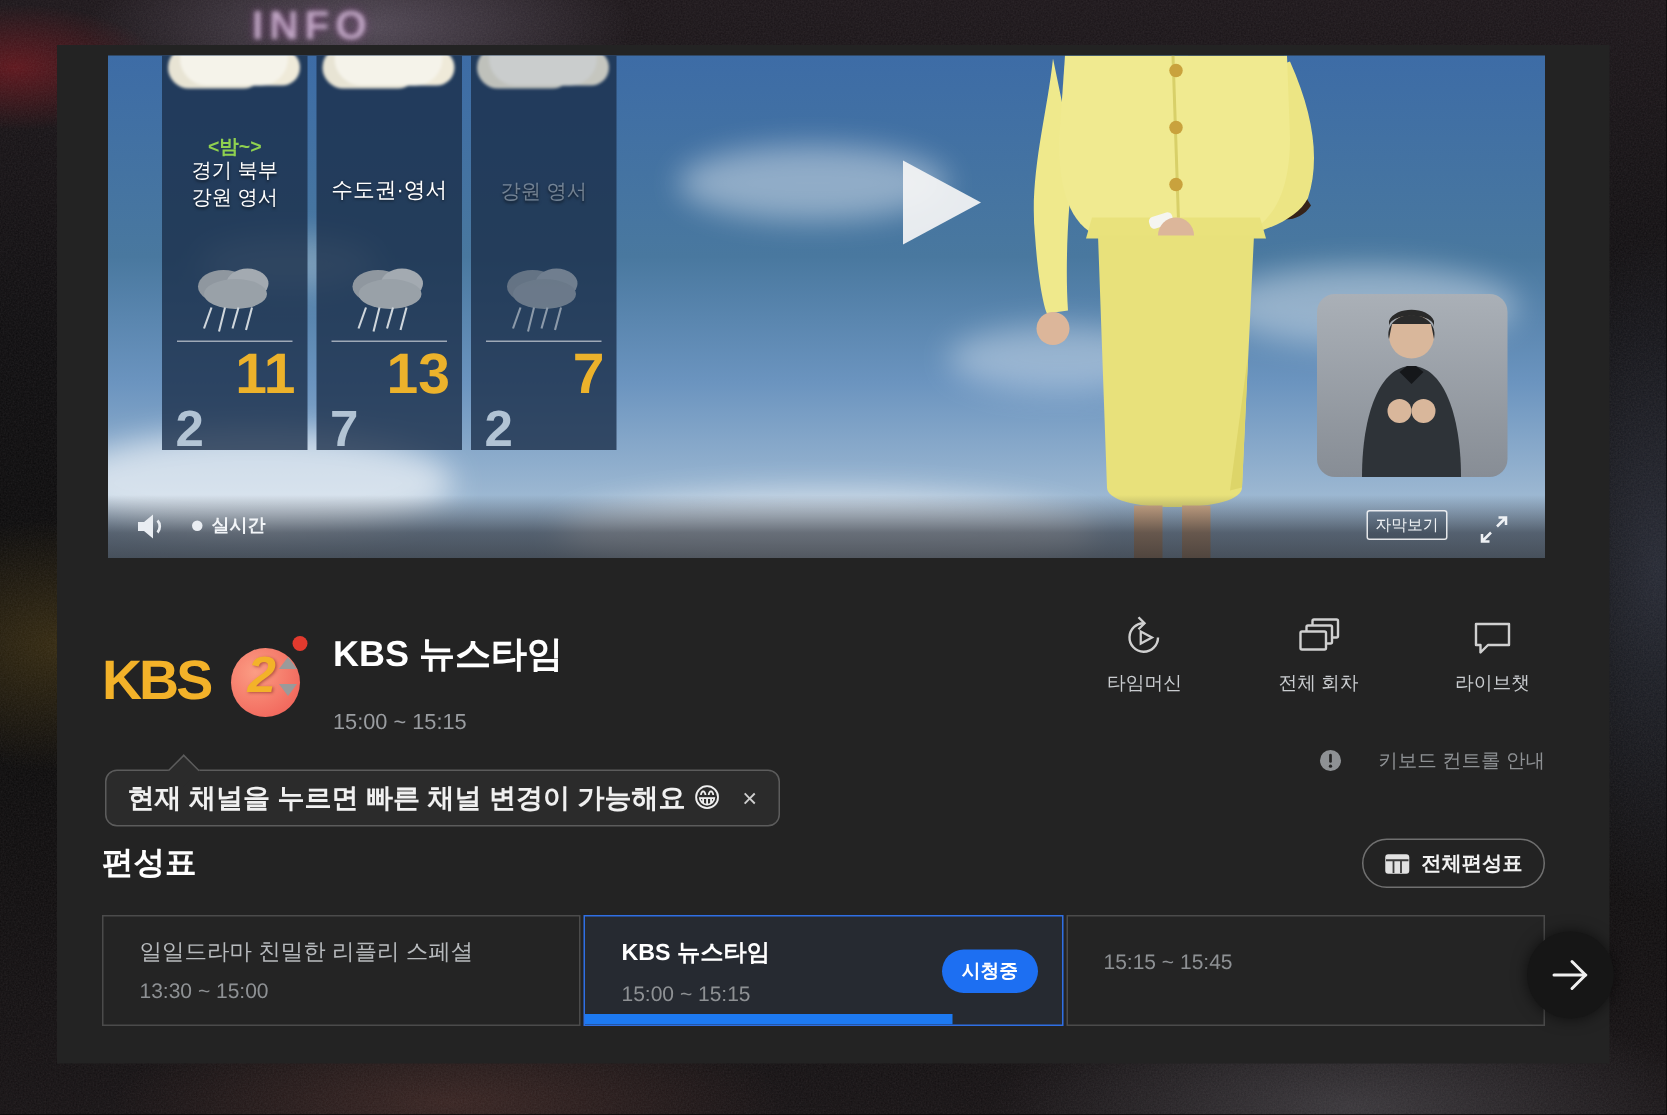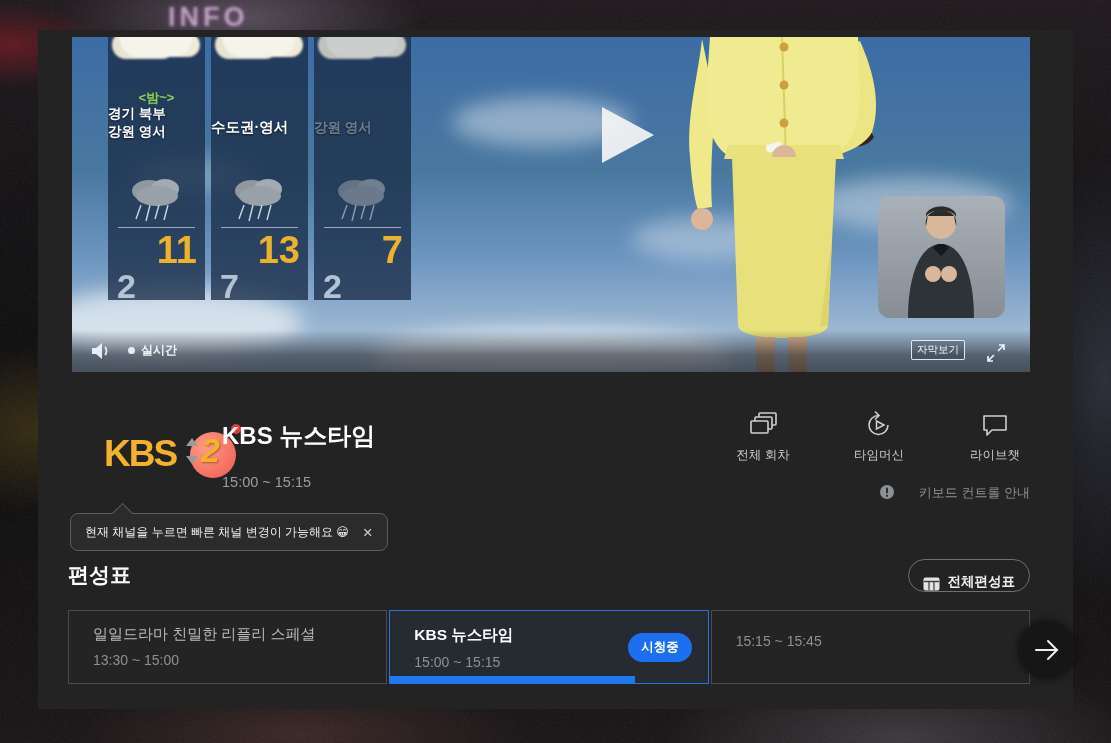--- a/index.html
+++ b/index.html
@@ -35,21 +35,21 @@
     position:absolute; left:72px; top:37px; width:958px; height:335px; overflow:hidden;
     background:linear-gradient(180deg,#3d6ca6 0%, #49789f 40%, #6b94bf 65%, #9db8d2 88%, #bccfe0 100%);
   }
   .cloudblob { position:absolute; background:rgba(255,255,255,.75); border-radius:50%; filter:blur(10px); }
 
   
   .wcol { position:absolute; top:0; width:97px; height:263px; background:rgba(26,45,72,.78); }
   .wcol .topcloud { position:absolute; left:12px; top:-16px; width:72px; height:36px;
     background:#f5f3ea; border-radius:20px; box-shadow:-12px 6px 0 -4px #e8e4d4, 14px 6px 0 -6px #efead9; filter:blur(1px); }
   .wnight { position:absolute; top:52px; left:0; width:100%; text-align:center; font-size:13px; font-weight:bold; color:#8fd14f; }
-  .wregion { position:absolute; left:0; width:100%; text-align:left; font-size:13.5px; font-weight:bold; color:#fff;
+  .wregion { position:absolute; left:0; width:100%; text-align:center; font-size:13.5px; font-weight:normal; color:#fff;
     text-shadow:0 1px 2px rgba(0,0,0,.6); line-height:17px; }
   .wrain { position:absolute; left:17px; top:138px; }
   .wline { position:absolute; left:10px; top:190px; width:77px; height:1px; background:rgba(255,255,255,.55); }
   .whigh { position:absolute; right:8px; top:192px; font-size:38px; font-weight:bold; color:#ecb22b; }
   .wlow  { position:absolute; left:9px; top:230px; font-size:34px; font-weight:bold; color:rgba(210,226,240,.8); }
 
   
   .play-btn { position:absolute; left:530px; top:70px; width:0; height:0;
     border-left:52px solid rgba(245,245,245,.92); border-top:28px solid transparent; border-bottom:28px solid transparent; }
 
@@ -62,53 +62,53 @@
     background:linear-gradient(180deg, rgba(10,16,28,0) 0%, rgba(10,14,24,.55) 60%, rgba(8,12,20,.65) 100%); }
   .vol-icon { position:absolute; left:18px; bottom:11px; }
   .live-wrap { position:absolute; left:56px; bottom:13px; display:flex; align-items:center; gap:6px; }
   .live-dot { width:7px; height:7px; border-radius:50%; background:#e9edf2; }
   .live-label { font-size:12px; font-weight:bold; color:#f2f5f8; }
   .cc-btn { position:absolute; right:65px; bottom:12px; font-size:10.5px; color:#eef1f4;
     border:1px solid rgba(255,255,255,.85); border-radius:2px; padding:2px 5px; background:rgba(20,30,45,.2); }
   .fs-icon { position:absolute; right:24px; bottom:9px; }
 
   
-  .logo { position:absolute; left:68px; top:424px; width:130px; height:60px;margin-left:36px; }
+  .logo { position:absolute; left:68px; top:424px; width:130px; height:60px; }
   .logo-kbs { position:absolute; left:0; top:9px; font-size:37px; font-weight:bold; letter-spacing:-2px; color:#f3b229; }
   .logo-circle { position:absolute; left:86px; top:8px; width:46px; height:46px; border-radius:50%;
     background:radial-gradient(circle at 35% 35%, #fb9d84, #f26a5e 75%); }
   .logo-2 { position:absolute; left:97px; top:7px; font-size:34px; font-weight:bold; color:#f3b229; font-style:italic;
     text-shadow:1px 1px 2px rgba(120,30,20,.5); }
   .logo-dot { position:absolute; left:127px; top:0px; width:10px; height:10px; border-radius:50%; background:#e23a2e; }
   .chan-arrows { position:absolute; left:186px; top:438px; width:12px; height:34px; cursor:pointer; }
   .tri-up { width:0; height:0; border-left:6px solid transparent; border-right:6px solid transparent; border-bottom:8px solid #9a9a9a; margin-bottom:10px; }
   .tri-down { width:0; height:0; border-left:6px solid transparent; border-right:6px solid transparent; border-top:8px solid #9a9a9a; }
 
   .prog-title { position:absolute; left:222px; top:420px; font-size:24px; font-weight:bold; color:#fff; }
   .prog-time  { position:absolute; left:222px; top:474px; font-size:14.5px; color:#9a9da1; }
 
   .actions { position:absolute; left:728px; top:410px; width:302px; display:flex; justify-content:space-between; }
   .action { width:70px; display:flex; flex-direction:column; align-items:center; gap:7px; cursor:pointer; }
   .action .lbl { font-size:12.5px; color:#c9cccf; white-space:nowrap; }
 
-  .kbd-help { position:absolute; right:81px; top:484px; display:flex; align-items:flex-start; gap:24px; cursor:pointer; }
+  .kbd-help { position:absolute; right:81px; top:498px; display:flex; align-items:center; gap:24px; cursor:pointer; }
   .kbd-help .lbl { font-size:13px; color:#8e9194; }
 
   
   .tooltip { position:absolute; left:70px; top:513px; height:38px; background:#2b2b2b;
     border:1px solid #5c5c5c; border-radius:8px; display:flex; align-items:center; padding:0 14px; gap:14px; }
   .tooltip:before { content:""; position:absolute; left:44px; top:-8px; width:14px; height:14px;
     background:#2b2b2b; border-left:1px solid #5c5c5c; border-top:1px solid #5c5c5c; transform:rotate(45deg); }
-  .tooltip .txt { font-size:12px; font-weight:normal; color:#f0f0f0; white-space:nowrap; }
+  .tooltip .txt { font-size:18px; font-weight:bold; color:#f0f0f0; white-space:nowrap; }
   .tooltip .close { font-size:17px; color:#cfcfcf; cursor:pointer; line-height:1; }
 
   
   .sec-title { position:absolute; left:68px; top:561px; font-size:21px; font-weight:bold; color:#fff; }
   .full-btn { position:absolute; right:81px; top:559px; height:33px; border:1px solid #707070; border-radius:17px;
-    background:transparent; display:flex; align-items:flex-end; gap:8px; padding:0 14px; cursor:pointer; }
+    background:transparent; display:flex; align-items:center; gap:8px; padding:0 14px; cursor:pointer; }
   .full-btn .lbl { font-size:13.5px; font-weight:bold; color:#f2f2f2; white-space:nowrap; }
 
   .cards { position:absolute; left:68px; top:610px; width:962px; height:74px; display:flex; gap:2px; }
   .card { position:relative; flex:1; border:1px solid #4b4b4b; background:#242424; padding:14px 0 0 24px; overflow:hidden; cursor:pointer; }
   .card.active { border:1px solid #2f6fe4; background:#262a31; }
   .card .ctitle { font-size:15px; color:#b7babd; white-space:nowrap; }
   .card.active .ctitle { color:#fff; font-weight:bold; font-size:15.5px; }
   .card .ctime { font-size:14px; color:#8e9194; margin-top:8px; }
   .badge { position:absolute; right:16px; top:22px; background:#1d6ff2; color:#fff; font-size:12.5px; font-weight:bold;
     padding:6px 13px; border-radius:15px; }
@@ -265,35 +265,35 @@
     <div class="tri-up"></div>
     <div class="tri-down"></div>
   </div>
 
   <div class="prog-title">KBS 뉴스타임</div>
   <div class="prog-time">15:00 ~ 15:15</div>
 
   <div class="actions">
     <div class="action">
       <svg width="32" height="30" viewBox="0 0 32 30">
+        <path d="M25,15 A9.5,9.5 0 1 1 16,5.5" fill="none" stroke="#d0d0d0" stroke-width="1.6"></path>
+        <path d="M12,1.5 L16,5.5 L12,9.5" fill="none" stroke="#d0d0d0" stroke-width="1.6"></path>
+        <path d="M13.5,11 L21,15 L13.5,19 Z" fill="none" stroke="#d0d0d0" stroke-width="1.5"></path>
+      </svg>
+      <span class="lbl">타임머신</span>
+    </div>
+    <div class="action">
+      <svg width="32" height="30" viewBox="0 0 32 30">
         <g fill="none" stroke="#d0d0d0" stroke-width="1.6">
           <rect x="12" y="3" width="17" height="12" rx="1"></rect>
           <rect x="8" y="7" width="17" height="12" rx="1" fill="#232323"></rect>
           <rect x="4" y="11" width="17" height="12" rx="1" fill="#232323"></rect>
         </g>
       </svg>
       <span class="lbl">전체 회차</span>
-    </div>
-    <div class="action">
-      <svg width="32" height="30" viewBox="0 0 32 30">
-        <path d="M25,15 A9.5,9.5 0 1 1 16,5.5" fill="none" stroke="#d0d0d0" stroke-width="1.6"></path>
-        <path d="M12,1.5 L16,5.5 L12,9.5" fill="none" stroke="#d0d0d0" stroke-width="1.6"></path>
-        <path d="M13.5,11 L21,15 L13.5,19 Z" fill="none" stroke="#d0d0d0" stroke-width="1.5"></path>
-      </svg>
-      <span class="lbl">타임머신</span>
     </div>
     <div class="action">
       <svg width="32" height="30" viewBox="0 0 32 30">
         <path d="M5,6 L27,6 L27,20 L13,20 L8,25 L8,20 L5,20 Z" fill="none" stroke="#d0d0d0" stroke-width="1.6" stroke-linejoin="round"></path>
       </svg>
       <span class="lbl">라이브챗</span>
     </div>
   </div>
 
   <div class="kbd-help">

